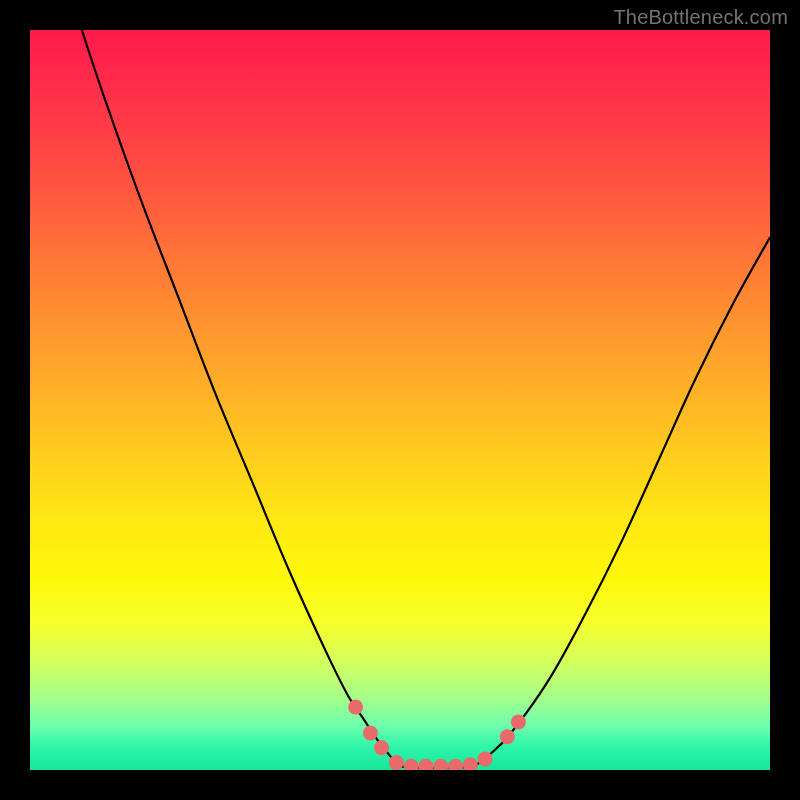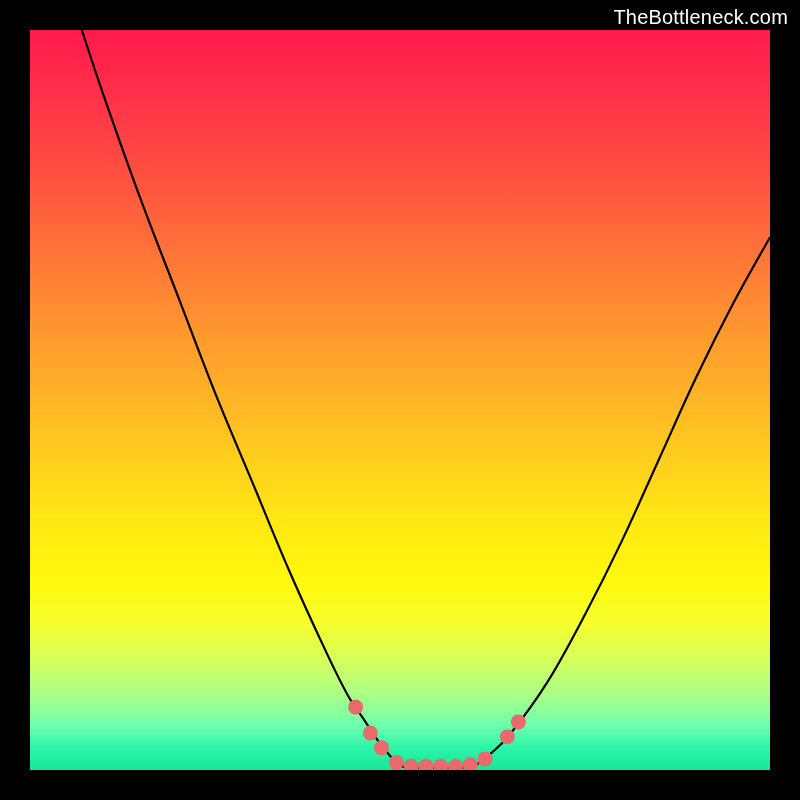--- a/index.html
+++ b/index.html
@@ -44,21 +44,21 @@
     position: absolute;
     left: 0;
     top: 0;
     width: 740px;
     height: 740px;
   }
   .watermark {
     position: absolute;
     top: 6px;
     right: 12px;
-    color: #ffffff;
+    color: #737373;
     font-size: 20px;
     font-weight: 500;
     letter-spacing: 0.2px;
     user-select: none;
   }
 </style>
 </head>
 <body>
 
 <div class="frame">

